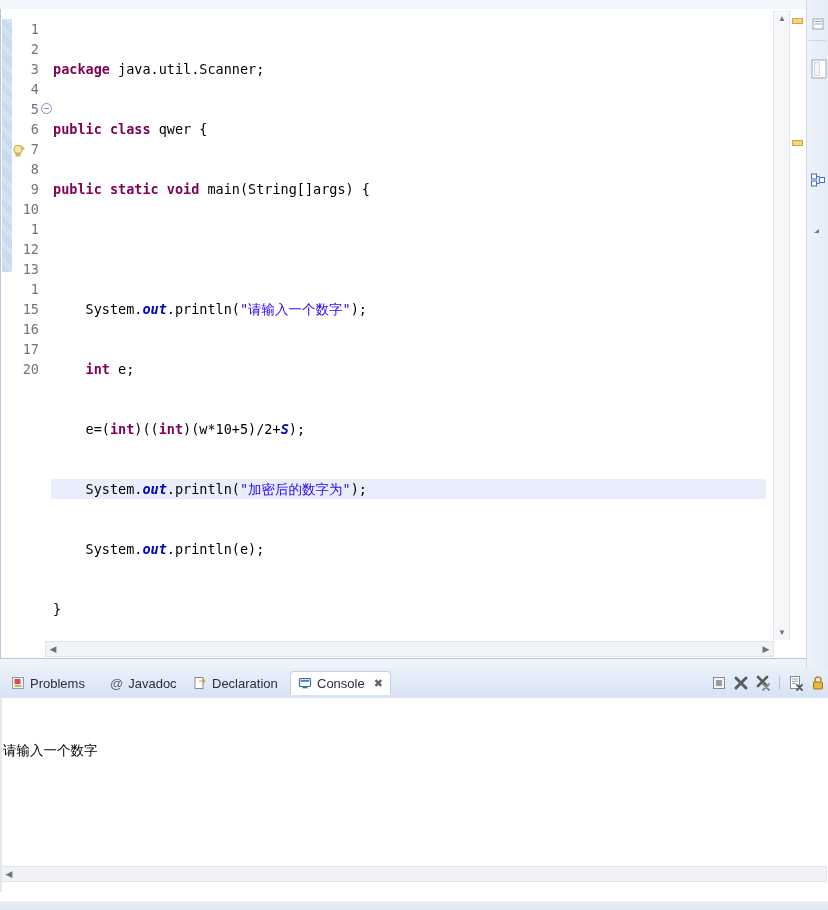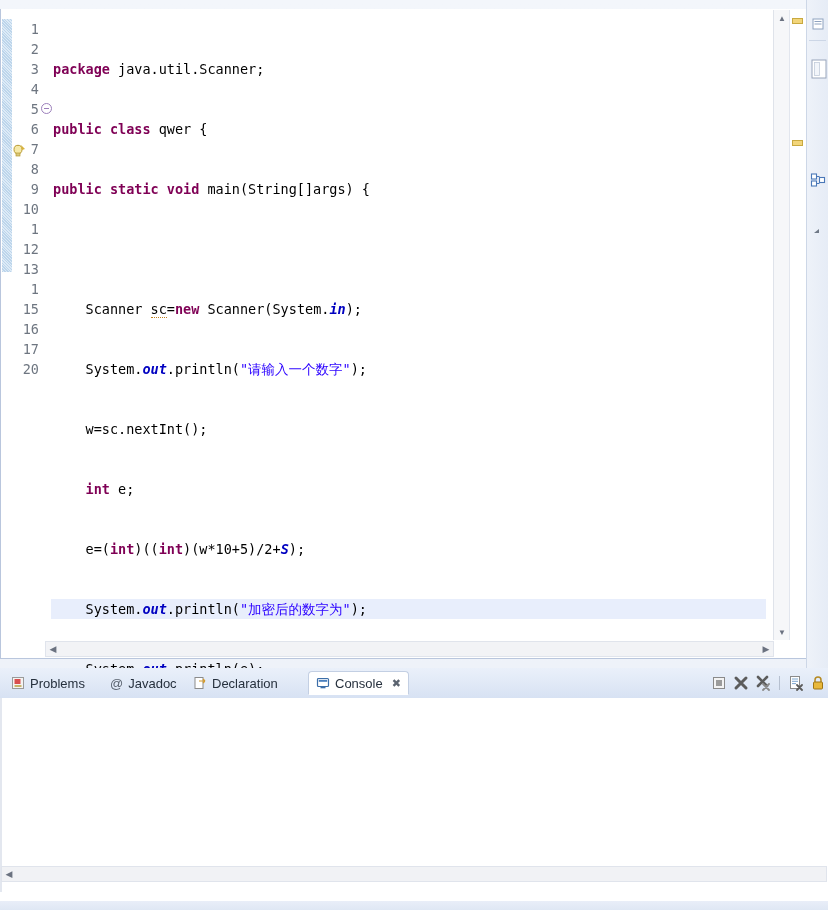--- a/index.html
+++ b/index.html
@@ -232,23 +232,21 @@
 
       <div id="folding">
         <span class="fold-marker" style="top:84px;"></span>
       </div>
 
       <div id="code">
         <div class="cl"><span class="kw">package</span> java.util.Scanner;</div>
         <div class="cl"><span class="kw">public class</span> qwer {</div>
         <div class="cl"><span class="kw">public static void</span> main(String[]args) {</div>
         <div class="cl"> </div>
-        <div class="cl">    Scanner <span class="under">sc</span>=<span class="kw">new</span> Scanner(System.<span class="fld">in</span>);</div>
         <div class="cl">    System.<span class="fld">out</span>.println(<span class="str">"请输入一个数字"</span>);</div>
-        <div class="cl">    w=sc.nextInt();</div>
         <div class="cl">    <span class="kw">int</span> e;</div>
         <div class="cl">    e=(<span class="kw">int</span>)((<span class="kw">int</span>)(w*10+5)/2+<span class="sfld">S</span>);</div>
         <div class="cl hl">    System.<span class="fld">out</span>.println(<span class="str">"加密后的数字为"</span>);</div>
         <div class="cl">    System.<span class="fld">out</span>.println(e);</div>
         <div class="cl">}</div>
         
         
         
       </div>
 
@@ -324,21 +322,21 @@
       <div class="btab" style="left:186px;">
         <span>
           <svg width="14" height="14" viewBox="0 0 14 14">
             <rect x="2" y="1.5" width="8" height="11" fill="#ffffff" stroke="#8b8b8b" stroke-width="1"></rect>
             <path d="M6 5 H12 M12 5 L10 3 M12 5 L10 7" stroke="#d49a2a" stroke-width="1.2" fill="none"></path>
           </svg>
         </span>
         <span>Declaration</span>
       </div>
 
-      <div class="btab active" style="left:308px;text-align:right;">
+      <div class="btab active" style="left:290px;text-align:right;">
         <span>
           <svg width="14" height="14" viewBox="0 0 14 14">
             <rect x="1.5" y="2.5" width="11" height="8" rx="1" fill="#ffffff" stroke="#3c6ea8" stroke-width="1.2"></rect>
             <rect x="2.8" y="3.8" width="8.4" height="2" fill="#4a7fbd"></rect>
             <rect x="4.5" y="11" width="5" height="1.3" fill="#3c6ea8"></rect>
           </svg>
         </span>
         <span>Console</span>
         <span class="bclose">✖</span>
       </div>
@@ -376,20 +374,21 @@
             <path d="M5 7 V5 a3 3 0 0 1 6 0 V7" fill="none" stroke="#b58a22" stroke-width="1.5"></path>
             <rect x="3.5" y="7" width="9" height="7" rx="1" fill="#e8b83c" stroke="#9e7516" stroke-width="1"></rect>
           </svg>
         </span>
       </div>
     </div>
 
     <div id="console-body">
       <div id="console-left-rule"></div>
       <div id="console-text">
+        <div class="cline">请输入一个数字</div>
         <div class="cline"></div>
         
         
         
       </div>
       <div id="console-hscroll">
         <div class="hsb-arrow" style="left:0;">◀</div>
       </div>
     </div>
 

